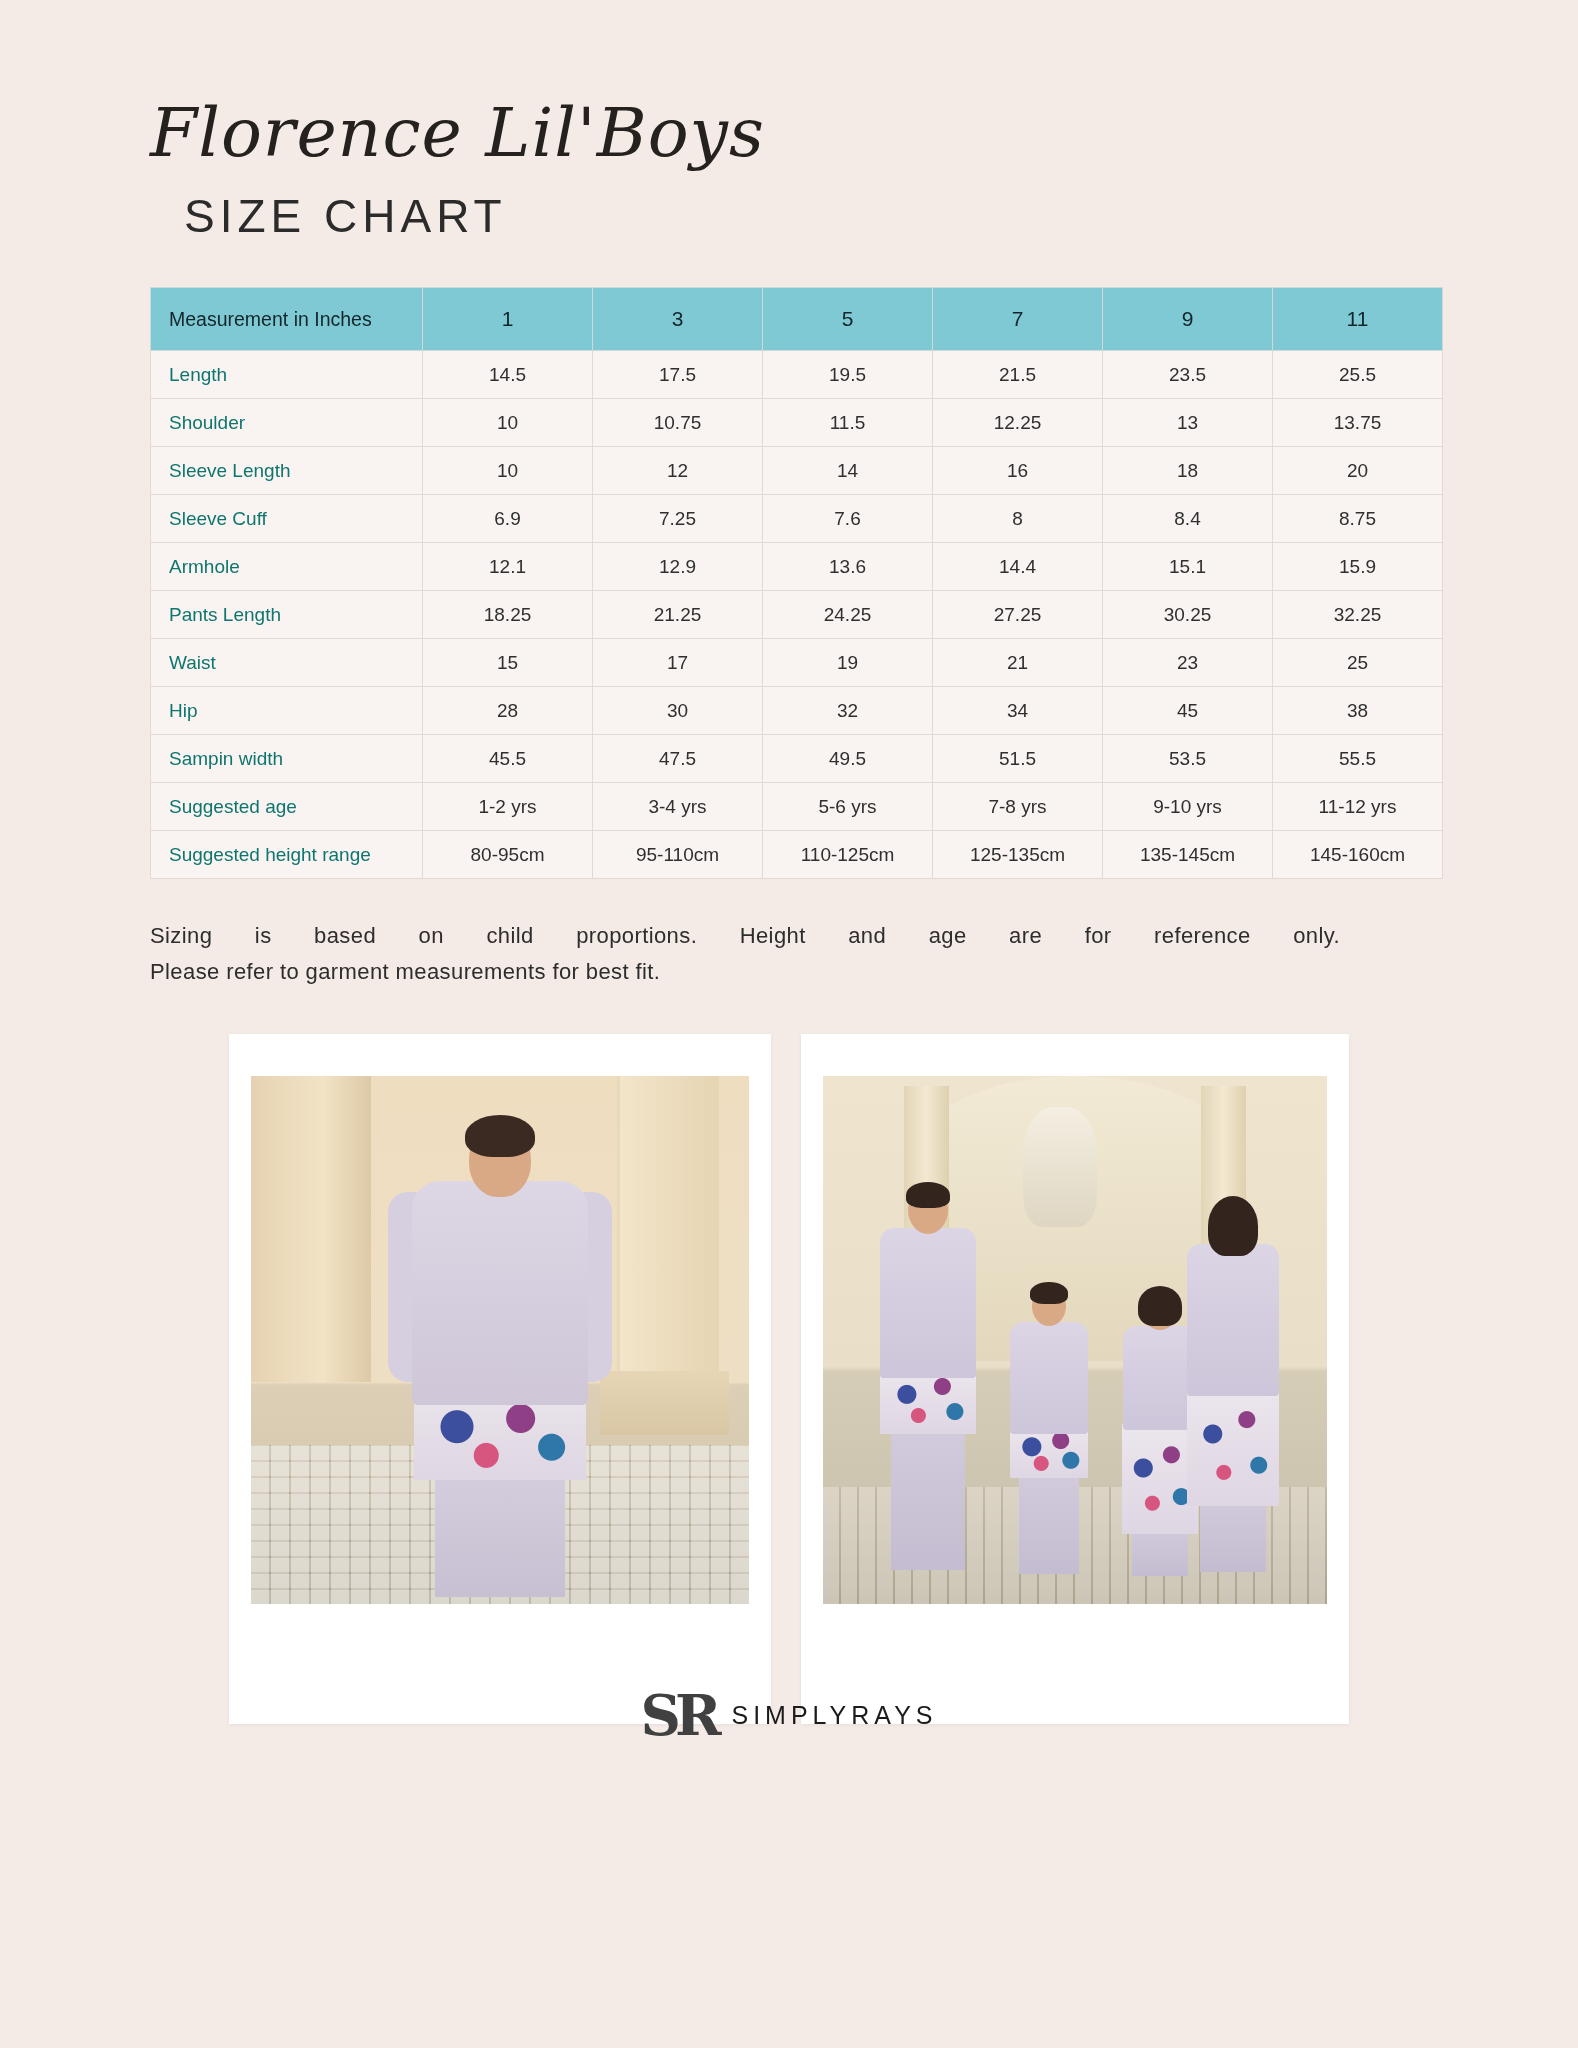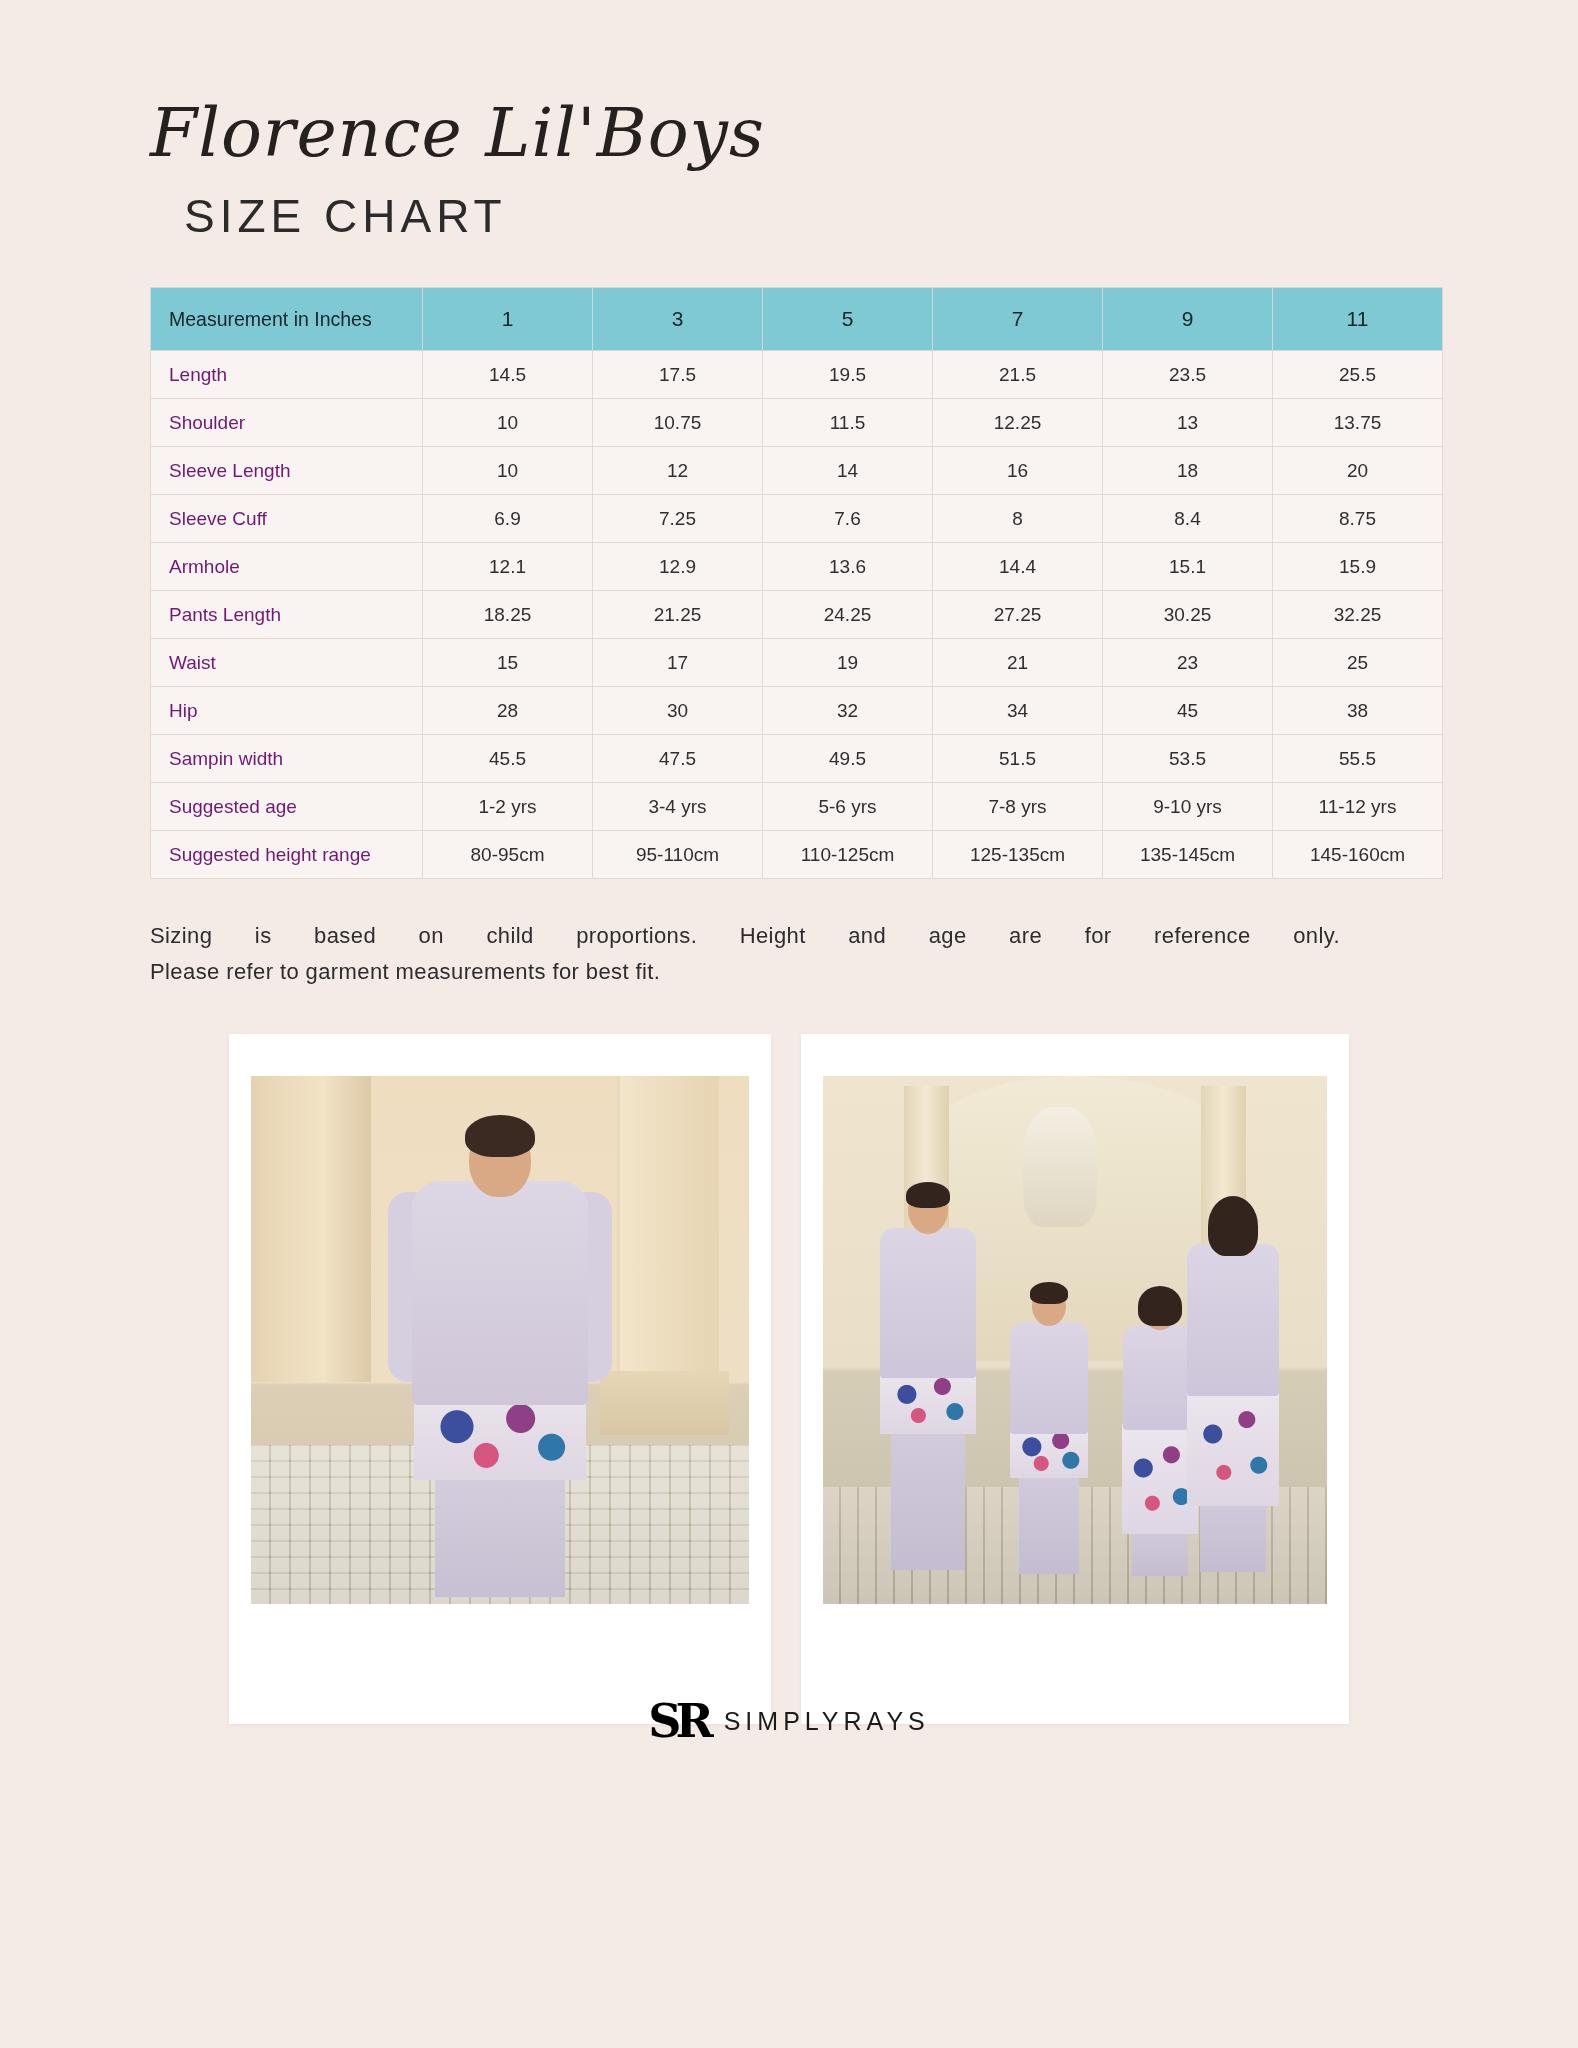--- a/index.html
+++ b/index.html
@@ -78,21 +78,21 @@
     font-size: 19px;
     text-align: center;
     color: #2f2f2f;
     background: rgba(255,255,255,0.30);
     padding: 0;
   }
   table.size-chart tbody td.row-label {
     text-align: left;
     padding-left: 18px;
     font-size: 19px;
-    color: #701a75;
+    color: #0f766e;
   }
 
   
   .note {
     margin-top: 40px;
     width: 1190px;
     font-size: 22px;
     line-height: 1.55;
     color: #2d2d2d;
     letter-spacing: 0.4px;
@@ -263,22 +263,22 @@
     left: 0; right: 0;
     bottom: 64px;
     display: flex;
     align-items: center;
     justify-content: center;
     gap: 16px;
   }
   .footer .mark {
     font-family: "DejaVu Serif", serif;
     font-weight: bold;
-    font-size: 46px;
-    color: #000000;
+    font-size: 56px;
+    color: #404040;
     letter-spacing: -6px;
   }
   .footer .brand {
     font-size: 25px;
     letter-spacing: 5px;
     color: #1d1b1a;
   }
 </style>
 </head>
 <body>

